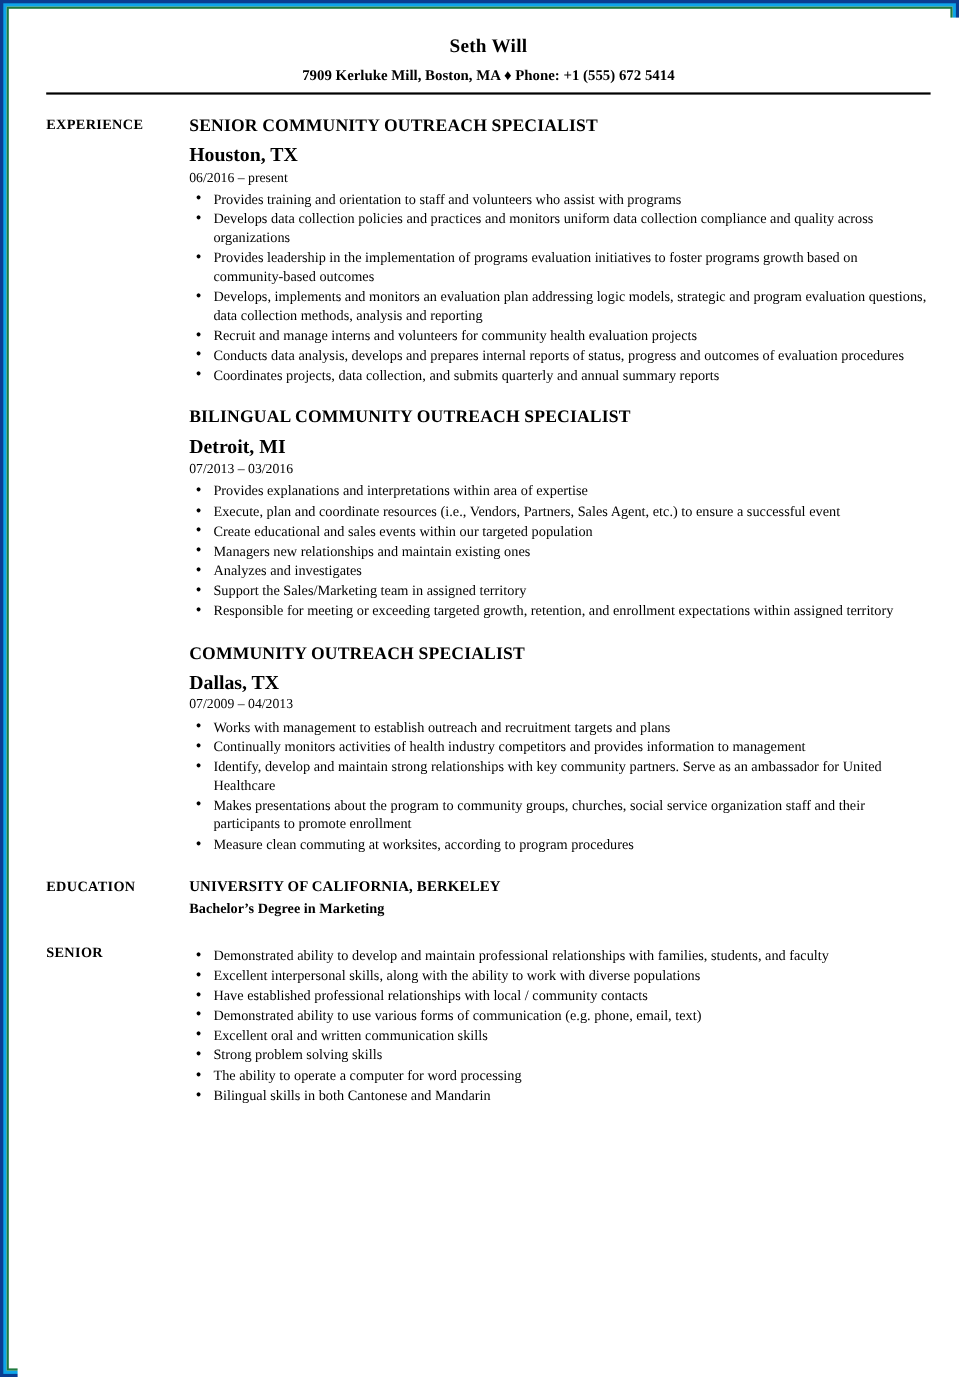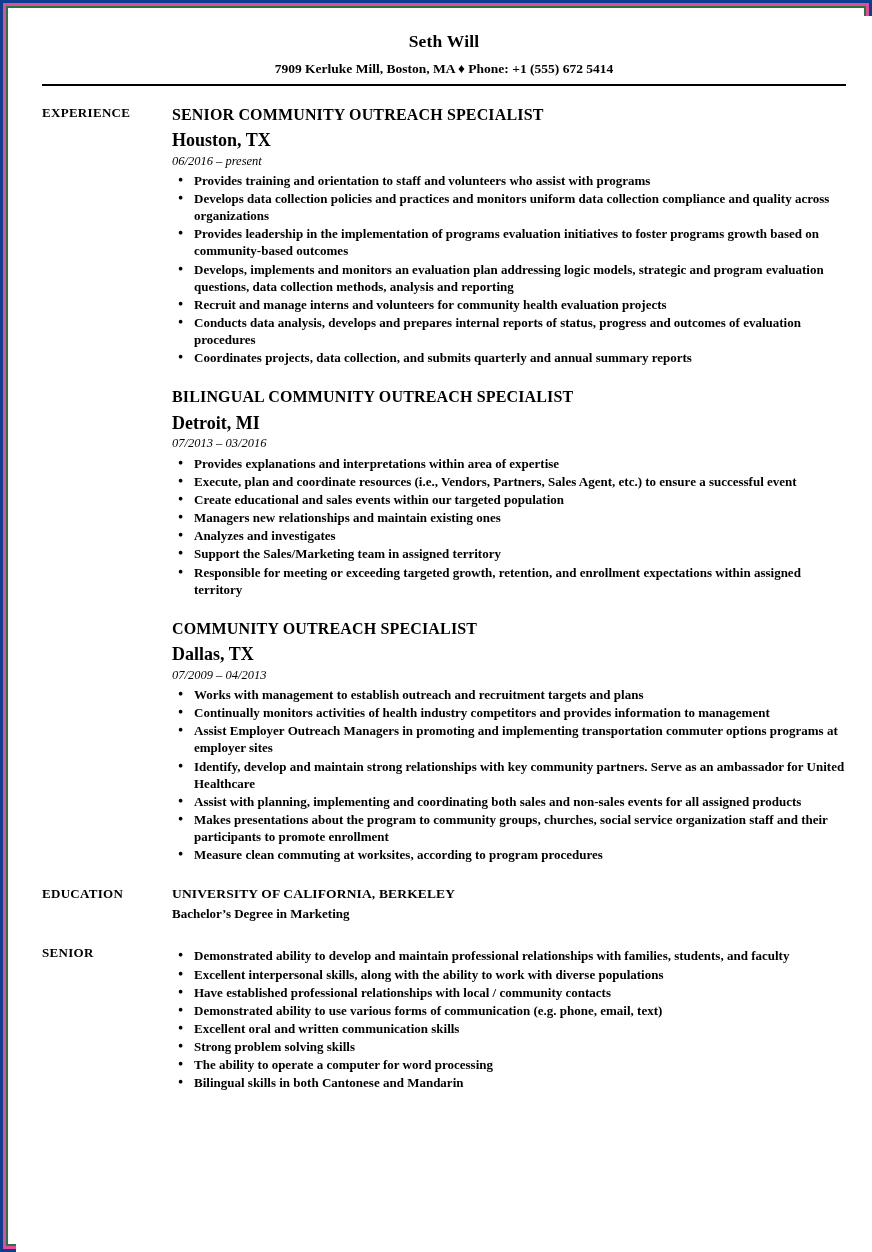--- a/index.html
+++ b/index.html
@@ -15,21 +15,21 @@
     overflow: hidden;
   }
   .page-frame {
     position: absolute;
     left: 0;
     top: 0;
     width: 872px;
     height: 1252px;
     box-sizing: border-box;
     border: 3px solid #0b3d91;
-    background: #ec4899;
+    background: #0ea5e9;
   }
   .page-frame-inner {
     position: absolute;
     left: 3px;
     top: 3px;
     right: 3px;
     bottom: 3px;
     box-sizing: border-box;
     border: 2px solid #1f7a3f;
     background: #ffffff;
@@ -97,27 +97,25 @@
   .job-loc {
     font-size: 18px;
     font-weight: bold;
     line-height: 1.35;
     margin-top: 3px;
   }
   .job-dates {
     font-size: 12.5px;
     line-height: 1.3;
     margin-top: 0px;
-    font-style: italic;
   }
   ul.bullets {
     list-style: none;
     margin: 3px 0 0 0;
     padding: 0;
-    font-weight: bold;
   }
   ul.bullets li {
     position: relative;
     font-size: 13px;
     line-height: 1.32;
     padding-left: 22px;
     margin-bottom: 1px;
   }
   ul.bullets li::before {
     content: "\25CF";
@@ -189,23 +187,21 @@
             </ul>
           </div>
 
           <div class="job">
             <div class="job-title">COMMUNITY OUTREACH SPECIALIST</div>
             <div class="job-loc">Dallas, TX</div>
             <div class="job-dates">07/2009 – 04/2013</div>
             <ul class="bullets">
               <li>Works with management to establish outreach and recruitment targets and plans</li>
               <li>Continually monitors activities of health industry competitors and provides information to management</li>
-              <li>Assist Employer Outreach Managers in promoting and implementing transportation commuter options programs at employer sites</li>
               <li>Identify, develop and maintain strong relationships with key community partners. Serve as an ambassador for United Healthcare</li>
-              <li>Assist with planning, implementing and coordinating both sales and non-sales events for all assigned products</li>
               <li>Makes presentations about the program to community groups, churches, social service organization staff and their participants to promote enrollment</li>
               <li>Measure clean commuting at worksites, according to program procedures</li>
             </ul>
           </div>
 
         </div>
       </div>
 
       <div class="section section-education">
         <div class="section-label">EDUCATION</div>

